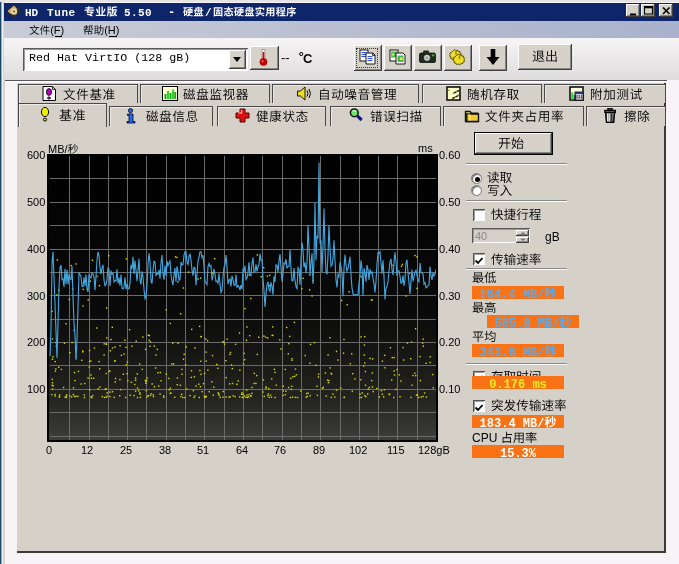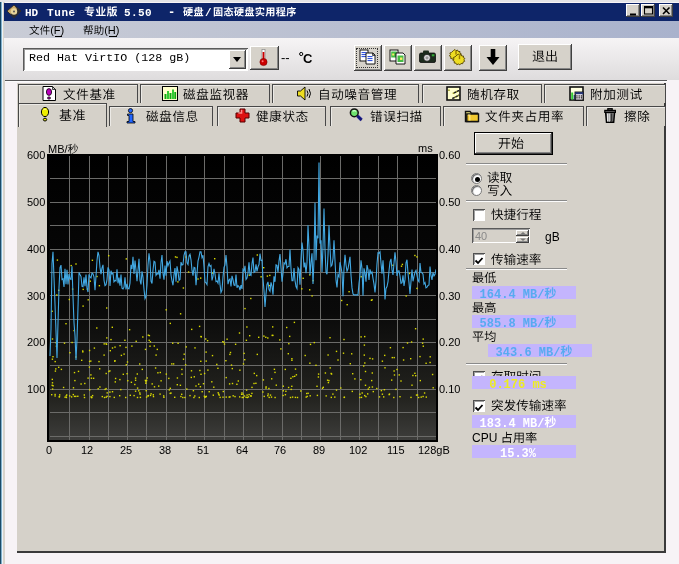--- a/index.html
+++ b/index.html
@@ -2,21 +2,21 @@
 <html><head><meta charset="utf-8"><style>
 *{margin:0;padding:0;box-sizing:border-box}
 body{width:679px;height:564px;position:relative;overflow:hidden;font-family:"Liberation Sans",sans-serif;background:#f7f3f6}
 .lb{position:absolute;overflow:visible}
 .btn{position:absolute;background:#d6d2ca;box-shadow:inset -1px -1px 0 #404040,inset 1px 1px 0 #fff,inset -2px -2px 0 #868686}
 .sunk{position:absolute;box-shadow:inset 1px 1px 0 #5a5a5a,inset -1px -1px 0 #fff,inset 2px 2px 0 #9a9a9a}
 .sep{position:absolute;height:1px;background:#8a8a8a;box-shadow:0 1px 0 #fcfcfc}
 .cb{position:absolute;width:12px;height:12px;background:#fff;box-shadow:inset 1px 1px 0 #505050,inset -1px -1px 0 #fff,inset 2px 2px 0 #a0a0a0}
 .rb{position:absolute;width:11px;height:11px;border-radius:50%;background:#fff;border:1px solid #777;box-shadow:inset 1px 1px 1px rgba(60,60,60,.8),inset -1px -1px 1px #fff}
 .rdot{position:absolute;left:3px;top:3px;width:5px;height:5px;border-radius:50%;background:#000}
-.vb{position:absolute;width:104px;height:13px;background:#c4b5fd}
+.vb{position:absolute;width:92px;height:13px;background:#f97316}
 .tab{position:absolute;background:#d5d1c9;border:1px solid #484848;border-bottom:none;box-shadow:inset 1px 1px 0 #eceae6}
 </style></head><body>
 <svg width="0" height="0" style="position:absolute">
     <defs>
       <path id="g0" d="M396 -856 373 -758H133V-643H343L320 -558H50V-443H286C265 -371 243 -304 224 -249L320 -248H352H669C626 -205 578 -158 531 -115C455 -140 376 -162 310 -177L246 -87C406 -45 622 36 726 96L797 -9C760 -28 711 -49 657 -70C741 -152 827 -239 896 -312L804 -366L784 -359H387L413 -443H943V-558H446L469 -643H871V-758H500L521 -840Z"></path>
       <path id="g1" d="M64 -606C109 -483 163 -321 184 -224L304 -268C279 -363 221 -520 174 -639ZM833 -636C801 -520 740 -377 690 -283V-837H567V-77H434V-837H311V-77H51V43H951V-77H690V-266L782 -218C834 -315 897 -458 943 -585Z"></path>
       <path id="g10" d="M370 -406C417 -385 473 -358 524 -332H252V-231H525V-35C525 -22 520 -18 500 -18C482 -17 409 -18 350 -20C366 11 384 57 389 90C476 90 540 91 586 74C633 58 646 28 646 -32V-231H789C769 -196 747 -162 728 -136L824 -92C867 -147 917 -230 957 -304L871 -339L852 -332H713L721 -340L672 -367C750 -415 824 -477 881 -535L805 -594L778 -588H299V-493H678C646 -465 610 -437 574 -416C528 -437 481 -457 442 -473ZM459 -826 490 -747H109V-474C109 -326 103 -116 19 27C47 40 99 74 120 94C211 -63 226 -310 226 -473V-636H957V-747H628C615 -780 595 -824 578 -858Z"></path>
       <path id="g11" d="M425 -823C456 -774 489 -707 502 -666L575 -690C560 -731 525 -797 494 -844ZM51 -660V-595H207C266 -442 347 -308 452 -200C342 -105 205 -36 38 13C52 28 73 60 80 76C249 21 388 -52 502 -152C616 -50 754 26 919 72C930 53 950 25 965 10C804 -31 666 -104 554 -200C656 -305 735 -434 795 -595H953V-660ZM503 -247C405 -345 330 -462 276 -595H718C666 -455 595 -340 503 -247Z"></path>
       <path id="g12" d="M317 -337V-271H607V78H674V-271H950V-337H674V-566H907V-632H674V-826H607V-632H464C477 -678 489 -727 499 -776L434 -789C411 -657 369 -528 311 -443C327 -436 355 -419 368 -410C396 -453 421 -506 442 -566H607V-337ZM272 -835C218 -682 129 -530 34 -432C47 -416 67 -382 73 -366C107 -403 140 -445 171 -492V76H235V-596C274 -666 308 -741 336 -815Z"></path>
       <path id="g13" d="M279 -839V-757H68V-702H279V-624H89V-570H279V-551C279 -533 276 -510 268 -486H51V-431H241C211 -385 159 -339 73 -308C88 -296 109 -274 120 -260C226 -304 286 -369 316 -431H541V-486H337C343 -510 346 -532 346 -551V-570H515V-624H346V-702H534V-757H346V-839ZM587 -796V-302H651V-737H834C806 -693 770 -642 735 -597C826 -546 859 -501 859 -464C859 -442 852 -427 833 -419C821 -415 806 -412 791 -411C761 -409 723 -409 678 -414C690 -398 699 -374 700 -357C739 -353 783 -354 818 -357C837 -359 860 -365 877 -373C909 -390 926 -417 925 -459C925 -505 895 -553 807 -606C850 -657 895 -718 934 -770L888 -799L876 -796ZM153 -260V24H220V-199H463V77H532V-199H795V-54C795 -41 791 -37 774 -36C757 -36 698 -36 632 -37C641 -20 651 3 655 21C741 21 793 22 824 11C854 1 863 -18 863 -53V-260H532V-340H463V-260Z"></path>
@@ -1123,29 +1123,29 @@
     <use href="#g68" transform="translate(12.2 11) scale(0.0122)"></use>
   </svg>
 <div class="vb" style="left:472px;top:285.5px"><svg width="92" height="13" fill="#57abf0">
       <text x="7.59473" y="10.5" font-family="Liberation Mono" font-size="12" font-weight="bold">164.4 MB/</text>
       <use href="#g69" transform="translate(72.4053 10.5) scale(0.012)"></use>
     </svg></div>
 <svg class="lb" style="left:472px;top:300.5px" width="27" height="15" fill="#000">
     <use href="#g67" transform="translate(0 11) scale(0.0122)"></use>
     <use href="#g70" transform="translate(12.2 11) scale(0.0122)"></use>
   </svg>
-<div class="vb" style="left:472px;top:314.5px"><svg width="92" height="13" fill="#57abf0">
+<div class="vb" style="left:487px;top:314.5px"><svg width="92" height="13" fill="#57abf0">
       <text x="7.59473" y="10.5" font-family="Liberation Mono" font-size="12" font-weight="bold">585.8 MB/</text>
       <use href="#g69" transform="translate(72.4053 10.5) scale(0.012)"></use>
     </svg></div>
 <svg class="lb" style="left:472px;top:329.5px" width="27" height="15" fill="#000">
     <use href="#g71" transform="translate(0 11) scale(0.0122)"></use>
     <use href="#g72" transform="translate(12.2 11) scale(0.0122)"></use>
   </svg>
-<div class="vb" style="left:488px;top:343.5px"><svg width="92" height="13" fill="#57abf0">
+<div class="vb" style="left:472px;top:343.5px"><svg width="92" height="13" fill="#57abf0">
       <text x="7.59473" y="10.5" font-family="Liberation Mono" font-size="12" font-weight="bold">343.6 MB/</text>
       <use href="#g69" transform="translate(72.4053 10.5) scale(0.012)"></use>
     </svg></div>
 <div class="sep" style="left:466px;top:363px;width:101px"></div>
 <div class="cb" style="left:472.5px;top:370.5px"><svg width="12" height="12" viewBox="0 0 12 12">
       <path d="M2.5 5.5 L5 8 L9.5 3" stroke="#000" stroke-width="1.8" fill="none"></path>
     </svg></div>
 <svg class="lb" style="left:490.5px;top:369.5px" width="53" height="15" fill="#000">
     <use href="#g32" transform="translate(0 11) scale(0.0126)"></use>
     <use href="#g33" transform="translate(12.6 11) scale(0.0126)"></use>

